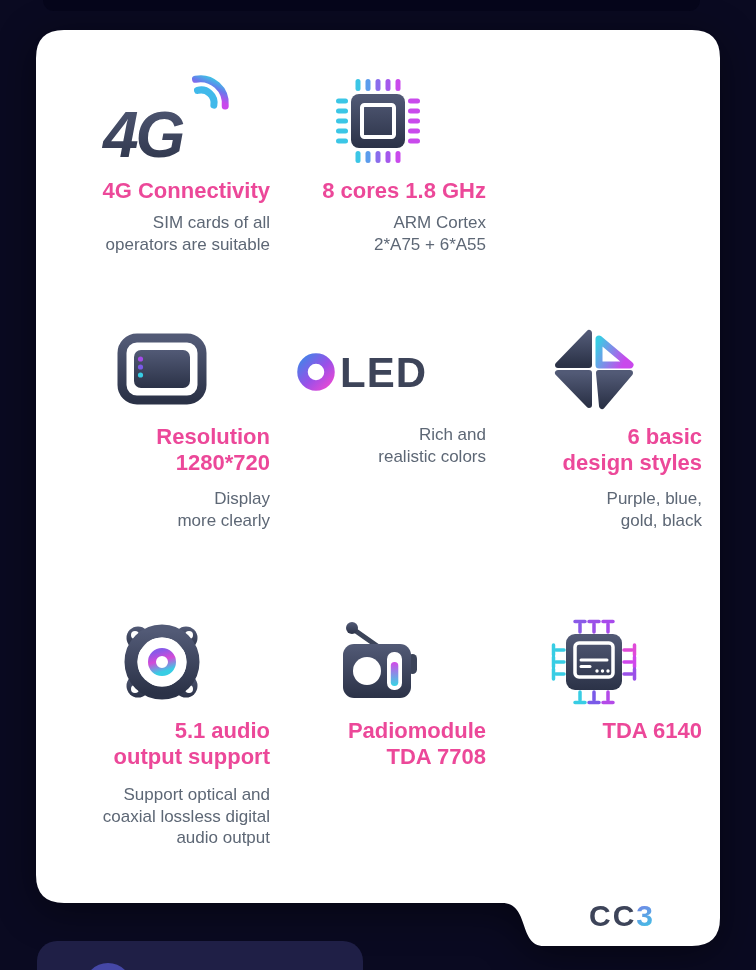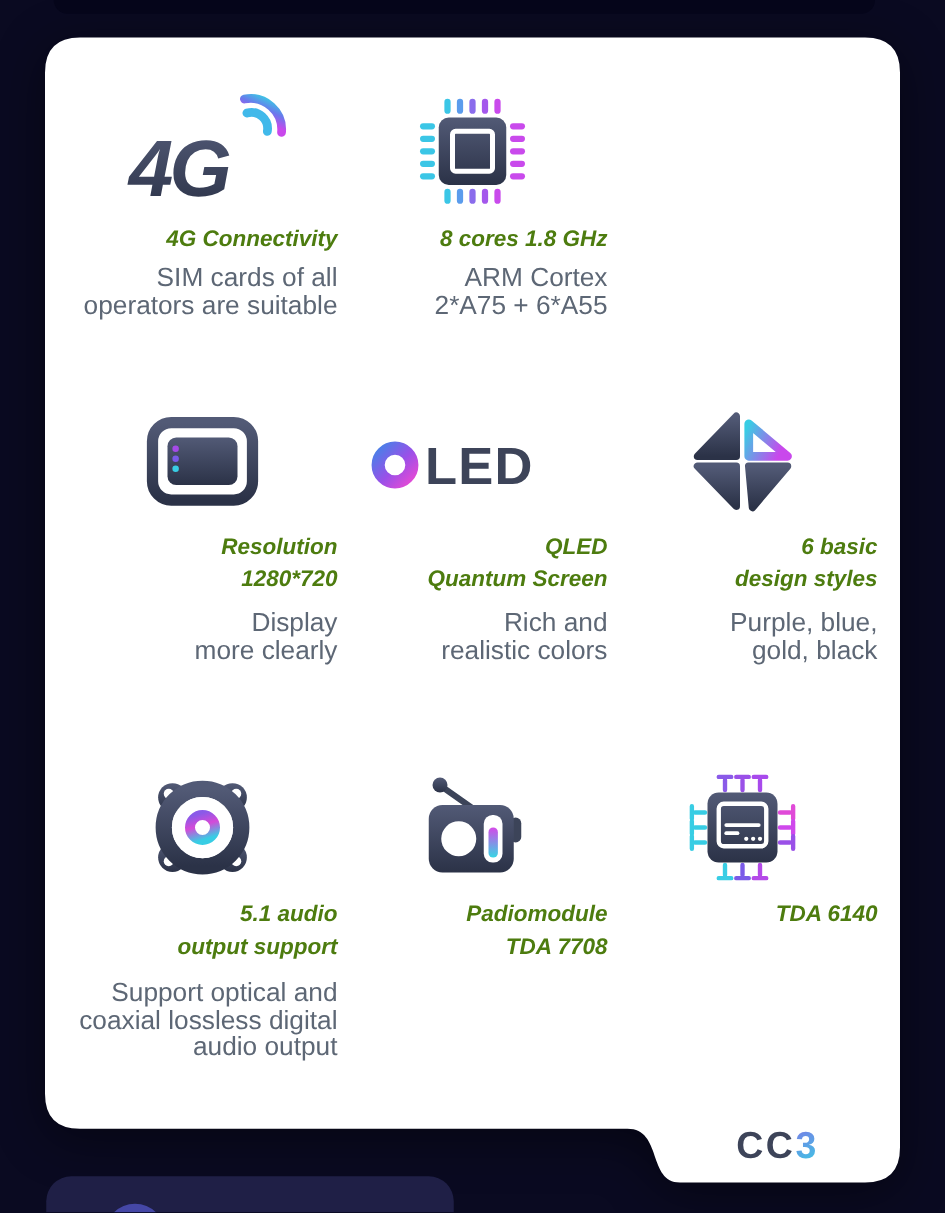--- a/index.html
+++ b/index.html
@@ -11,25 +11,25 @@
   .top-strip{
     position:absolute;left:43px;top:0;width:657px;height:11px;
     background:#06061b;border-radius:0 0 12px 12px;
   }
   .card-svg{position:absolute;left:0;top:0;filter:drop-shadow(0 8px 20px rgba(0,0,0,.45));}
   .defs-svg{position:absolute;width:0;height:0;}
   .row{position:absolute;left:54px;width:648px;display:flex;}
   .cell{width:216px;display:flex;flex-direction:column;align-items:center;text-align:right;}
   .iconbox{display:flex;align-items:center;justify-content:center;}
   .f-title{
-    font-weight:700;font-size:18px;line-height:26px;color:#4d7c0f;
-    white-space:pre-line;width:216px;font-style:italic;
+    font-weight:700;font-size:22px;line-height:26px;color:#ec4899;
+    white-space:pre-line;width:216px;
   }
   .f-sub{
-    font-size:21px;line-height:21.5px;color:#5d6775;
+    font-size:17px;line-height:21.5px;color:#5d6775;
     white-space:pre-line;width:216px;
   }
   .row1{top:64px}  .row1 .iconbox{height:114px} .row1 .f-title{height:34px}
   .row2{top:316px} .row2 .iconbox{height:108px} .row2 .f-title{height:64px}
   .row3{top:606px} .row3 .iconbox{height:112px} .row3 .f-title{height:66px}
   .brand-svg{position:absolute;left:557px;top:895px;}
   .mini-card{
     position:absolute;left:37px;top:941px;width:326px;height:29px;
     background:#1f1f46;border-radius:20px 20px 0 0;overflow:hidden;
   }
@@ -162,22 +162,20 @@
 more clearly</div>
     </div>
 
     <div class="cell">
       <div class="iconbox">
         <svg width="170" height="58" viewBox="0 0 170 58">
           <circle cx="23" cy="31" r="13.5" fill="none" stroke="url(#gQ)" stroke-width="10.5"></circle>
           <text x="47" y="46" font-size="42" font-weight="700" letter-spacing="1" fill="#3d4459">LED</text>
         </svg>
       </div>
-      <div class="f-title">QLED
-Quantum Screen</div>
       <div class="f-sub">Rich and
 realistic colors</div>
     </div>
 
     <div class="cell">
       <div class="iconbox">
         <svg width="110" height="100" viewBox="0 0 110 100">
           <path d="M 50,13 L 50,45 L 19,45 Z" fill="url(#gSlate)" stroke="url(#gSlate)" stroke-width="6" stroke-linejoin="round"></path>
           <path d="M 60,19 L 91,45 L 60,45 Z" fill="none" stroke="url(#gTri)" stroke-width="7" stroke-linejoin="round"></path>
           <path d="M 19,53 L 50,53 L 50,85 Z" fill="url(#gSlate)" stroke="url(#gSlate)" stroke-width="6" stroke-linejoin="round"></path>

